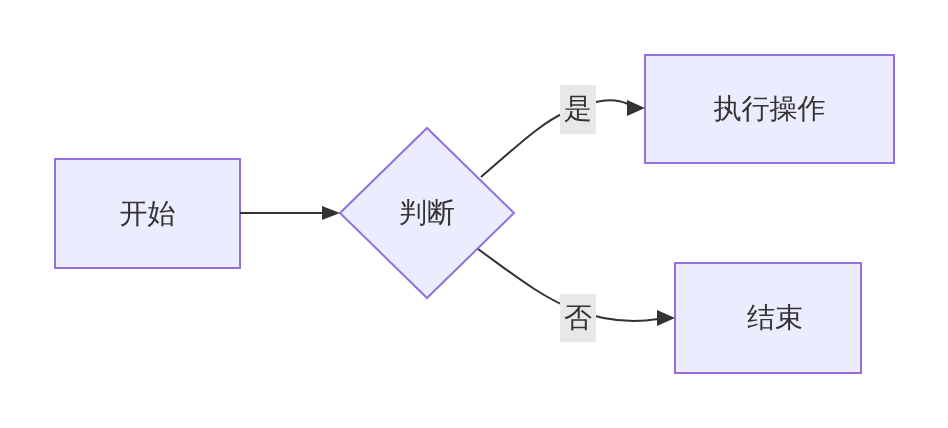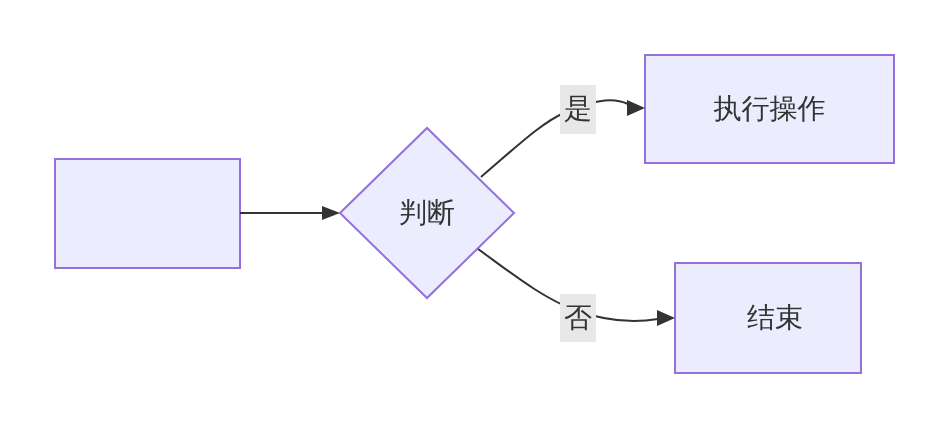--- a/index.html
+++ b/index.html
@@ -61,20 +61,21 @@
     <path class="edge-path" d="M 240 213 L 324 213"></path>
     <polygon class="arrowhead" points="340,213 322,206 322,220"></polygon>
 
     <path class="edge-path" d="M 481 177 C 515 148 542 122 566 112 C 600 98 615 98 628 104"></path>
     <polygon class="arrowhead" points="645,108 627,100 627,116"></polygon>
 
     <path class="edge-path" d="M 478 249 C 510 272 542 298 575 310 C 608 322 635 323 658 319"></path>
     <polygon class="arrowhead" points="675,318 657,310 657,326"></polygon>
   </svg>
 
+  <div class="node-label lbl-start">开始</div>
   <div class="node-label lbl-decision">判断</div>
   <div class="node-label lbl-action">执行操作</div>
   <div class="node-label lbl-end">结束</div>
 
   <div class="edge-label lbl-yes">是</div>
   <div class="edge-label lbl-no">否</div>
 
 </div>
 
 </body></html>

